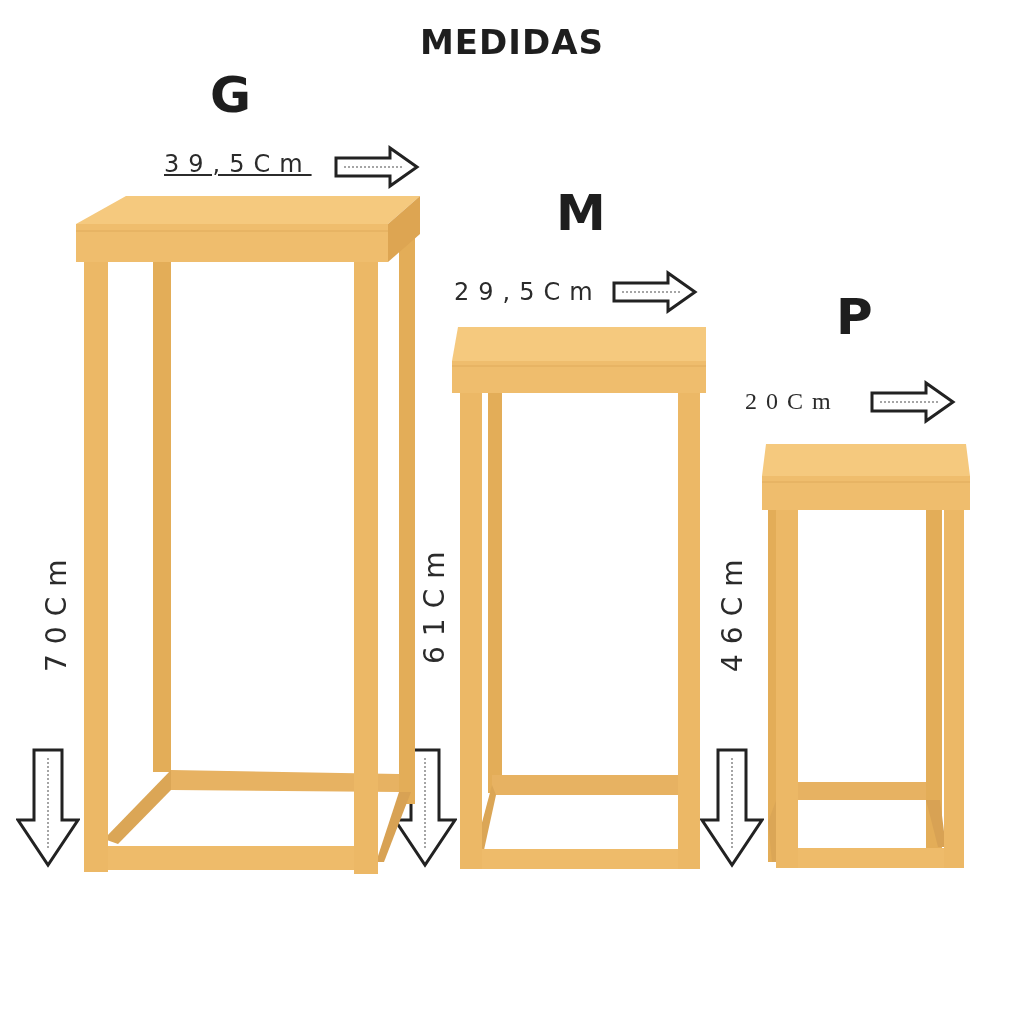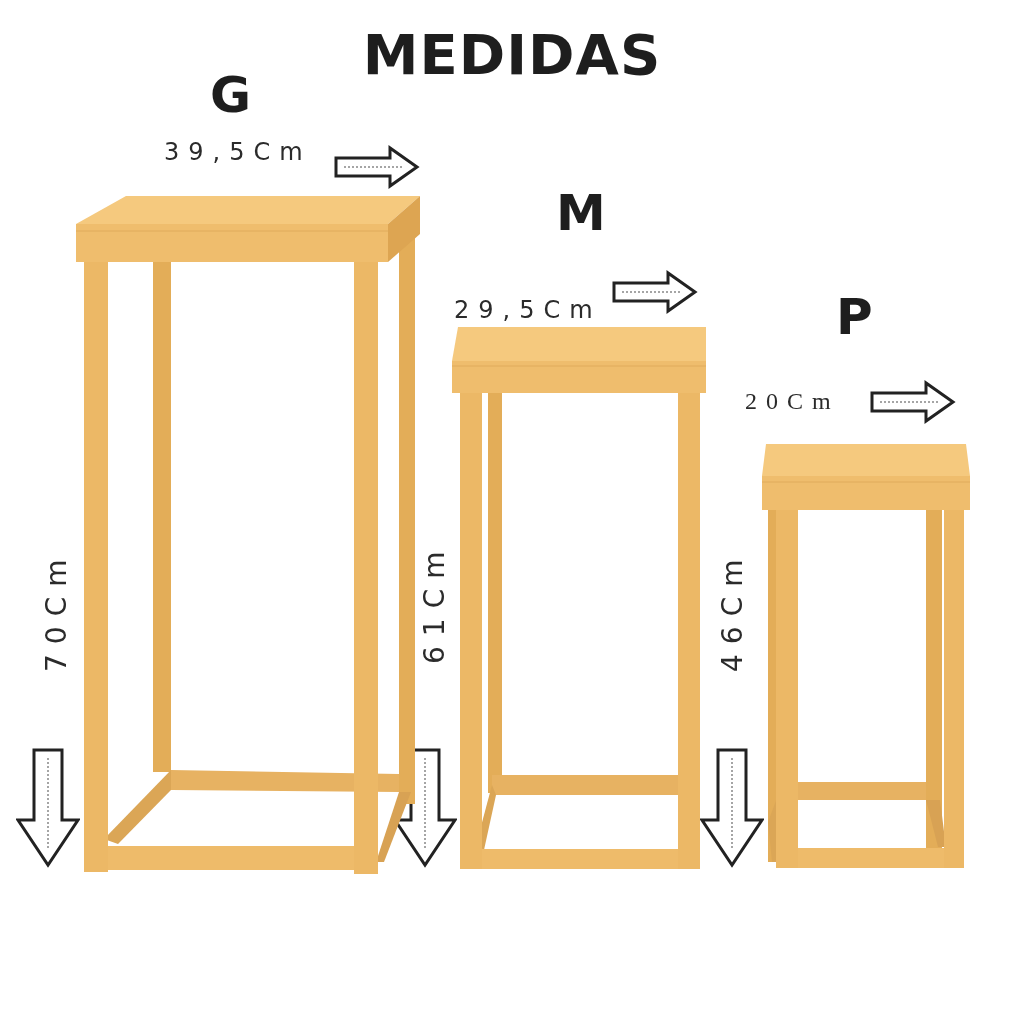--- a/index.html
+++ b/index.html
@@ -1,32 +1,32 @@
 <!DOCTYPE html>
 <html><head>
 <meta charset="utf-8">
 <style>
   html,body{margin:0;padding:0;}
   body{width:1024px;height:1024px;background:#ffffff;position:relative;overflow:hidden;font-family:"Liberation Sans",sans-serif;}
-  .title{position:absolute;left:0;width:1024px;top:22px;text-align:center;font-family:"DejaVu Sans",sans-serif;font-weight:bold;font-size:56px;color:#1e1e1e;letter-spacing:1px;}
+  .title{position:absolute;left:0;width:1024px;top:22px;text-align:center;font-family:"DejaVu Sans",sans-serif;font-weight:bold;font-size:34px;color:#1e1e1e;letter-spacing:1px;}
   .size-letter{position:absolute;font-family:"DejaVu Sans",sans-serif;font-weight:bold;font-size:50px;color:#1e1e1e;}
   .width-label{position:absolute;font-family:"DejaVu Sans",sans-serif;font-size:24px;color:#2b2b2b;letter-spacing:9px;}
   .height-label{position:absolute;font-family:"DejaVu Sans",sans-serif;font-size:28px;color:#2b2b2b;letter-spacing:10px;transform:rotate(-90deg);transform-origin:left top;white-space:nowrap;}
   .arrow{position:absolute;}
   .arrow svg{display:block;}
   .stand{position:absolute;}
   .stand svg{display:block;overflow:visible;}
 </style>
 </head>
 <body>
 
 <div class="title">MEDIDAS</div>
 
 <div class="size-letter" style="left:210px;top:66px;">G</div>
-<div class="width-label" style="left:164px;top:138px;">39,5Cm</div>
+<div class="width-label" style="left:164px;top:150px;text-decoration:underline;">39,5Cm</div>
 <div class="arrow" style="left:334px;top:145px;">
   <svg width="86" height="44" viewBox="0 0 86 44">
       <path d="M2 13 H56 V3 L83 22 L56 41 V31 H2 Z" fill="#fff" stroke="#222" stroke-width="3"></path>
       <path d="M10 22 H70" stroke="#888" stroke-width="1.5" stroke-dasharray="2 2"></path>
     </svg>
 </div>
 <div class="height-label" style="left:40px;top:672px;">70Cm</div>
 <div class="arrow" style="left:16px;top:748px;">
   <svg width="64" height="120" viewBox="0 0 64 120">
       <path d="M18 2 H46 V72 H62 L32 117 L2 72 H18 Z" fill="#fff" stroke="#222" stroke-width="3"></path>
@@ -58,21 +58,21 @@
     <rect x="32" y="652" width="246" height="24" fill="#eebb6a"></rect>
 
     <polygon points="0,30 50,2 344,2 312,30" fill="#f5c97e"></polygon>
     <polygon points="312,30 344,2 344,40 312,68" fill="#dda552"></polygon>
     <rect x="0" y="30" width="312" height="38" fill="#efbd6d"></rect>
     <line x1="0" y1="37" x2="312" y2="37" stroke="#e0ab5c" stroke-width="1"></line>
   </svg>
 </div>
 
 <div class="size-letter" style="left:556px;top:184px;">M</div>
-<div class="width-label" style="left:454px;top:296px;">29,5Cm</div>
+<div class="width-label" style="left:454px;top:278px;">29,5Cm</div>
 <div class="arrow" style="left:612px;top:270px;">
   <svg width="86" height="44" viewBox="0 0 86 44">
       <path d="M2 13 H56 V3 L83 22 L56 41 V31 H2 Z" fill="#fff" stroke="#222" stroke-width="3"></path>
       <path d="M10 22 H70" stroke="#888" stroke-width="1.5" stroke-dasharray="2 2"></path>
     </svg>
 </div>
 
 <div class="stand" style="left:452px;top:325px;">
   <svg width="258" height="548" viewBox="0 0 258 548">
     <rect x="36" y="68" width="14" height="400" fill="#e3ad58"></rect>

